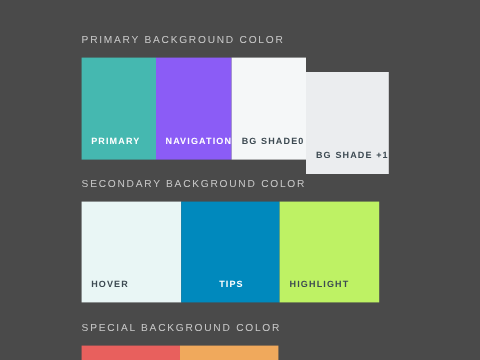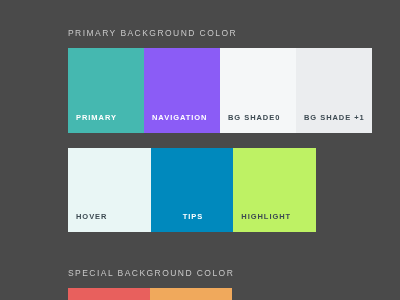--- a/index.html
+++ b/index.html
@@ -57,21 +57,21 @@
     font-weight: 700;
     letter-spacing: 0.95px;
     text-transform: uppercase;
     white-space: nowrap;
     padding: 0 0 11px 8px;
     line-height: 9px;
   }
 
   
   #section-primary { top: 28px; }
-  #section-primary .swatch-row { width: 304px; height: 85px; }
+  #section-primary .swatch-row { width: 256px; height: 85px; }
   #section-primary .swatch { width: 76px; height: 85px; }
 
   
   #section-secondary { top: 148px; }
   #section-secondary .swatch-row { width: 248px; height: 80px; }
   #section-secondary .swatch { width: 82.66px; height: 84px; }
 
   
   #section-special { top: 268px; }
   #section-special .swatch-row { width: 164px; height: 40px; }
@@ -87,27 +87,28 @@
     <div class="swatch-row">
       <div class="swatch" style="background: rgb(69, 184, 176);">
         <span class="swatch-label" style="color: rgb(255, 255, 255);">PRIMARY</span>
       </div>
       <div class="swatch" style="background: #8b5cf6;">
         <span class="swatch-label" style="color: rgb(255, 255, 255);">NAVIGATION</span>
       </div>
       <div class="swatch" style="background: rgb(245, 247, 248);">
         <span class="swatch-label" style="color: rgb(61, 74, 82);">BG SHADE0</span>
       </div>
-      <div class="swatch" style="background: rgb(235, 237, 239);">
+      <div class="swatch" style="background: rgb(235, 237, 239); margin-top: 12px;">
         <span class="swatch-label" style="color: rgb(61, 74, 82);">BG SHADE +1</span>
       </div>
     </div>
   </div>
 
   <div class="section" id="section-secondary">
+    <div class="section-heading" style="color: rgb(201, 201, 201);">SECONDARY BACKGROUND COLOR</div>
     <div class="swatch-row">
       <div class="swatch" style="background: rgb(233, 246, 245);">
         <span class="swatch-label" style="color: rgb(61, 74, 82);">HOVER</span>
       </div>
       <div class="swatch" style="background: rgb(0, 137, 189);">
         <span class="swatch-label" style="color: rgb(255, 255, 255); padding-left: 32px;">TIPS</span>
       </div>
       <div class="swatch" style="background: #bef264;">
         <span class="swatch-label" style="color: rgb(61, 74, 82);">HIGHLIGHT</span>
       </div>

